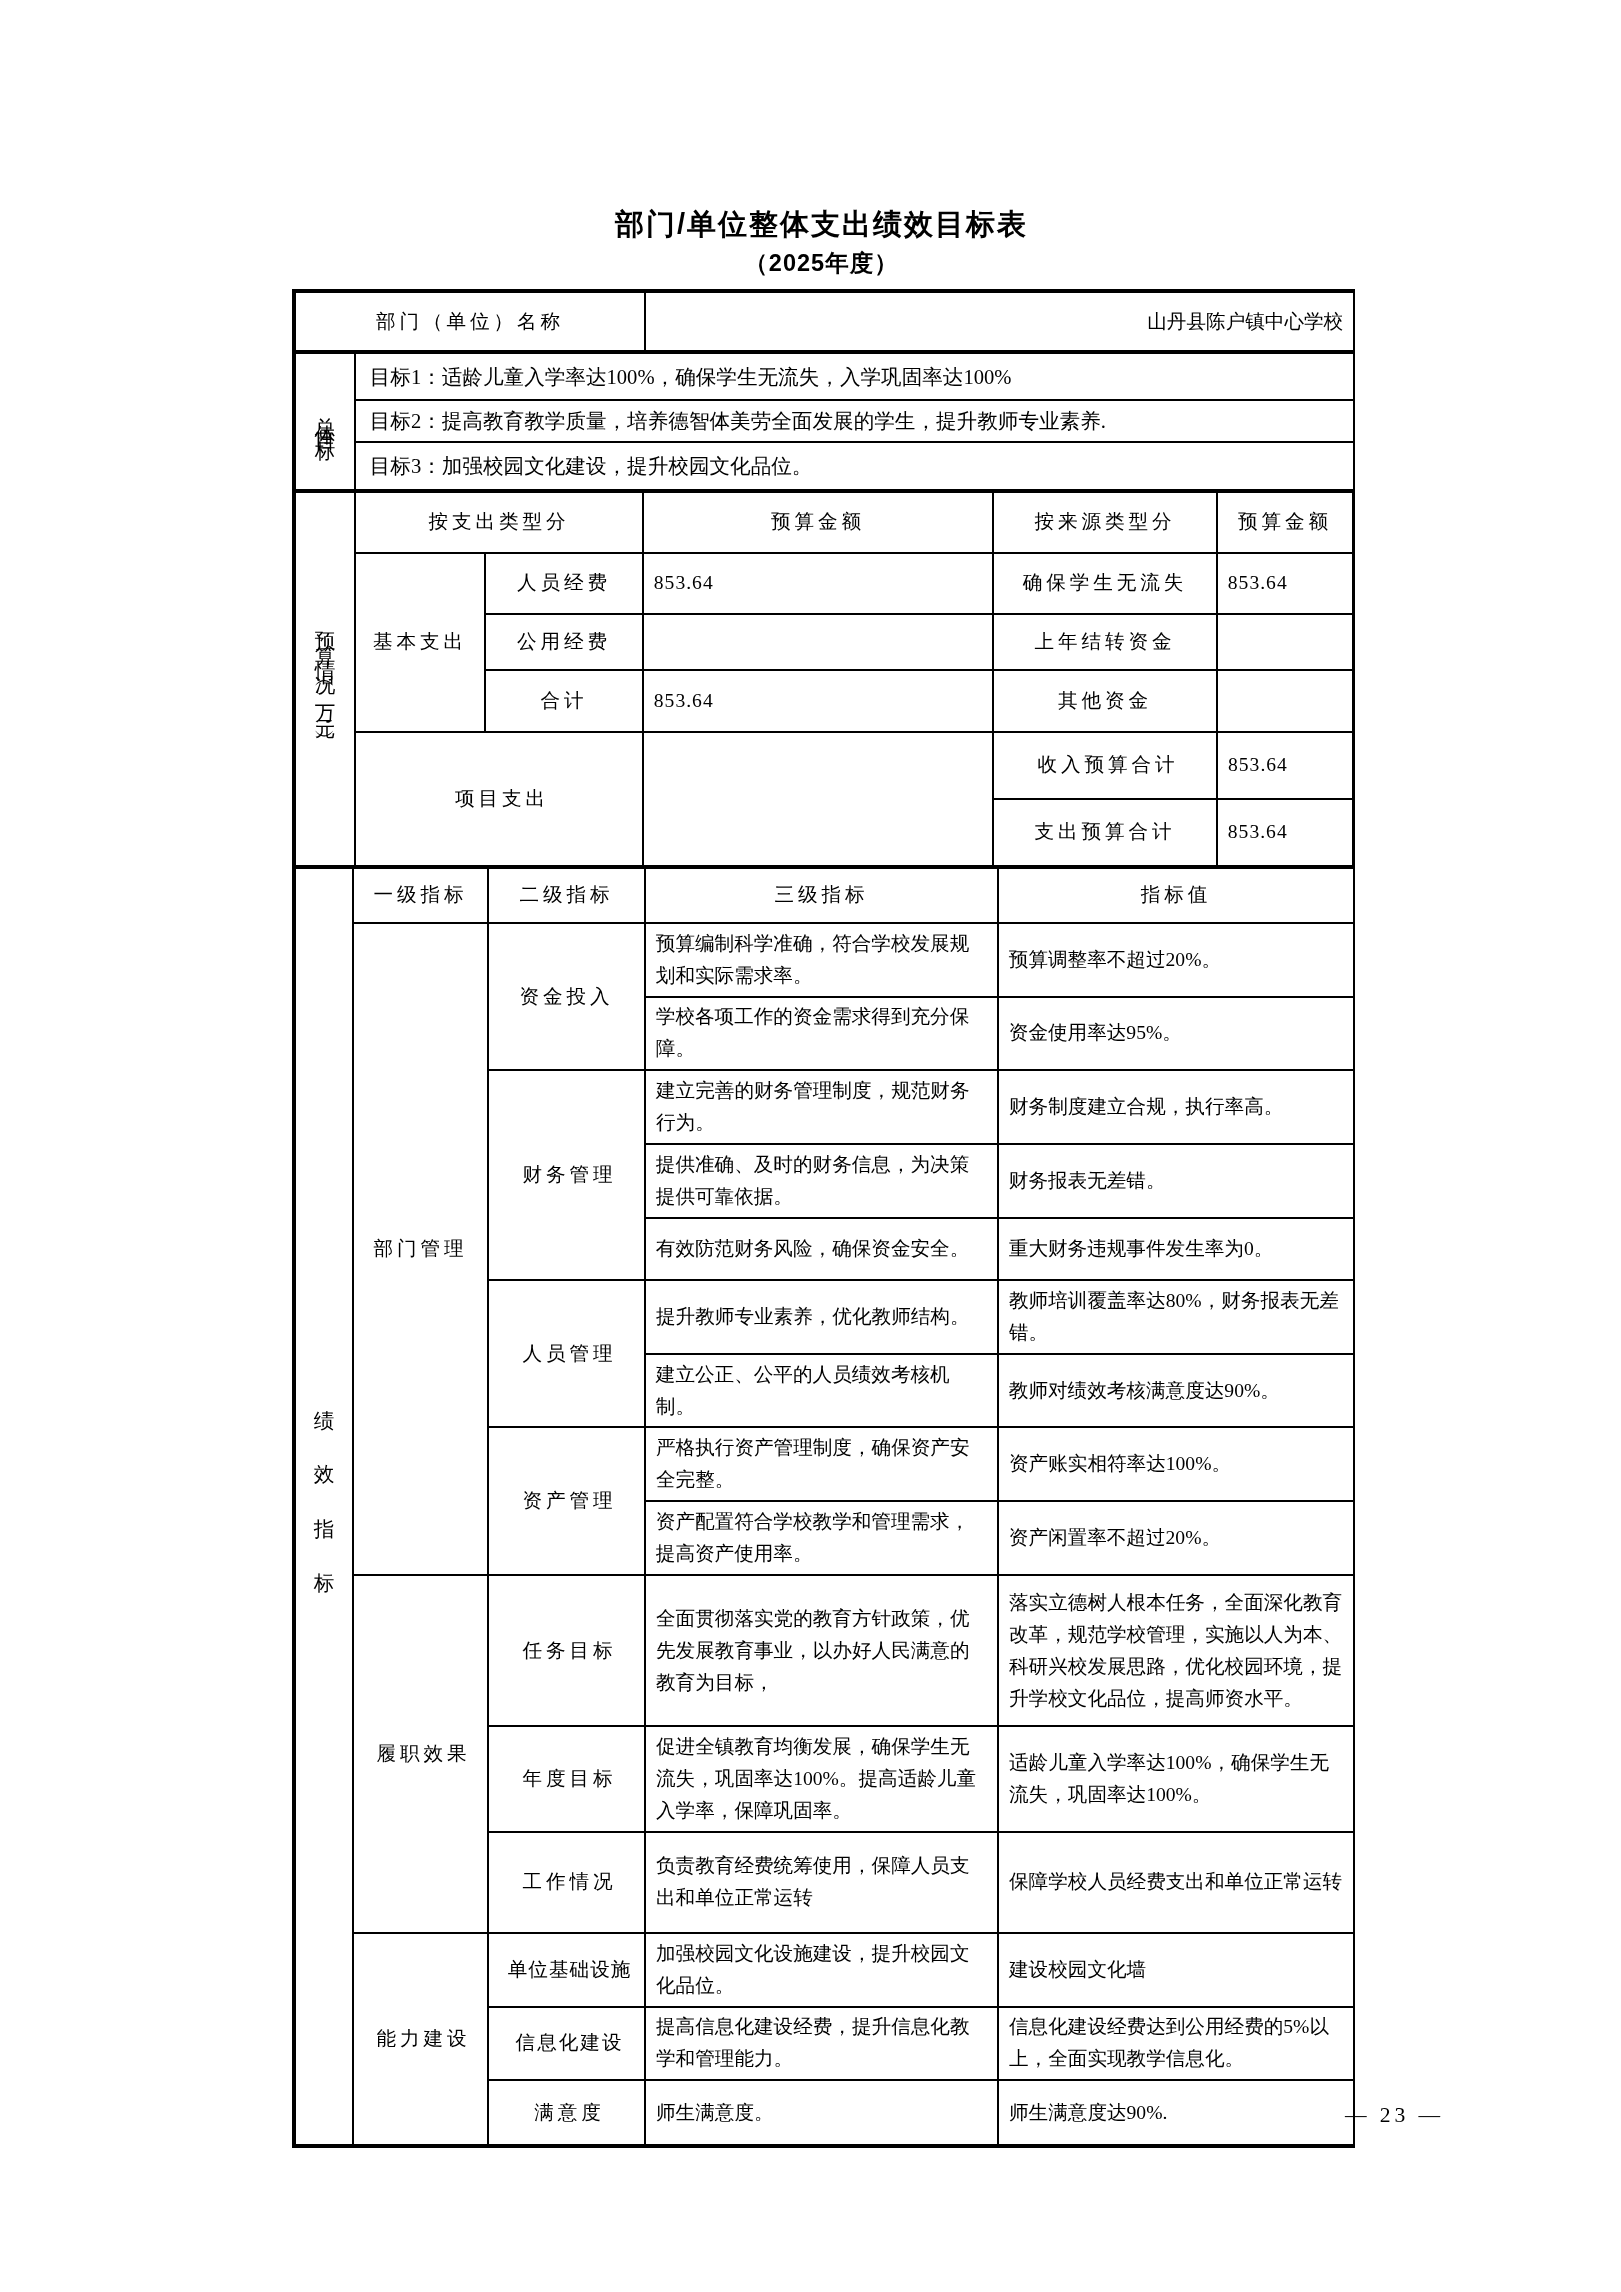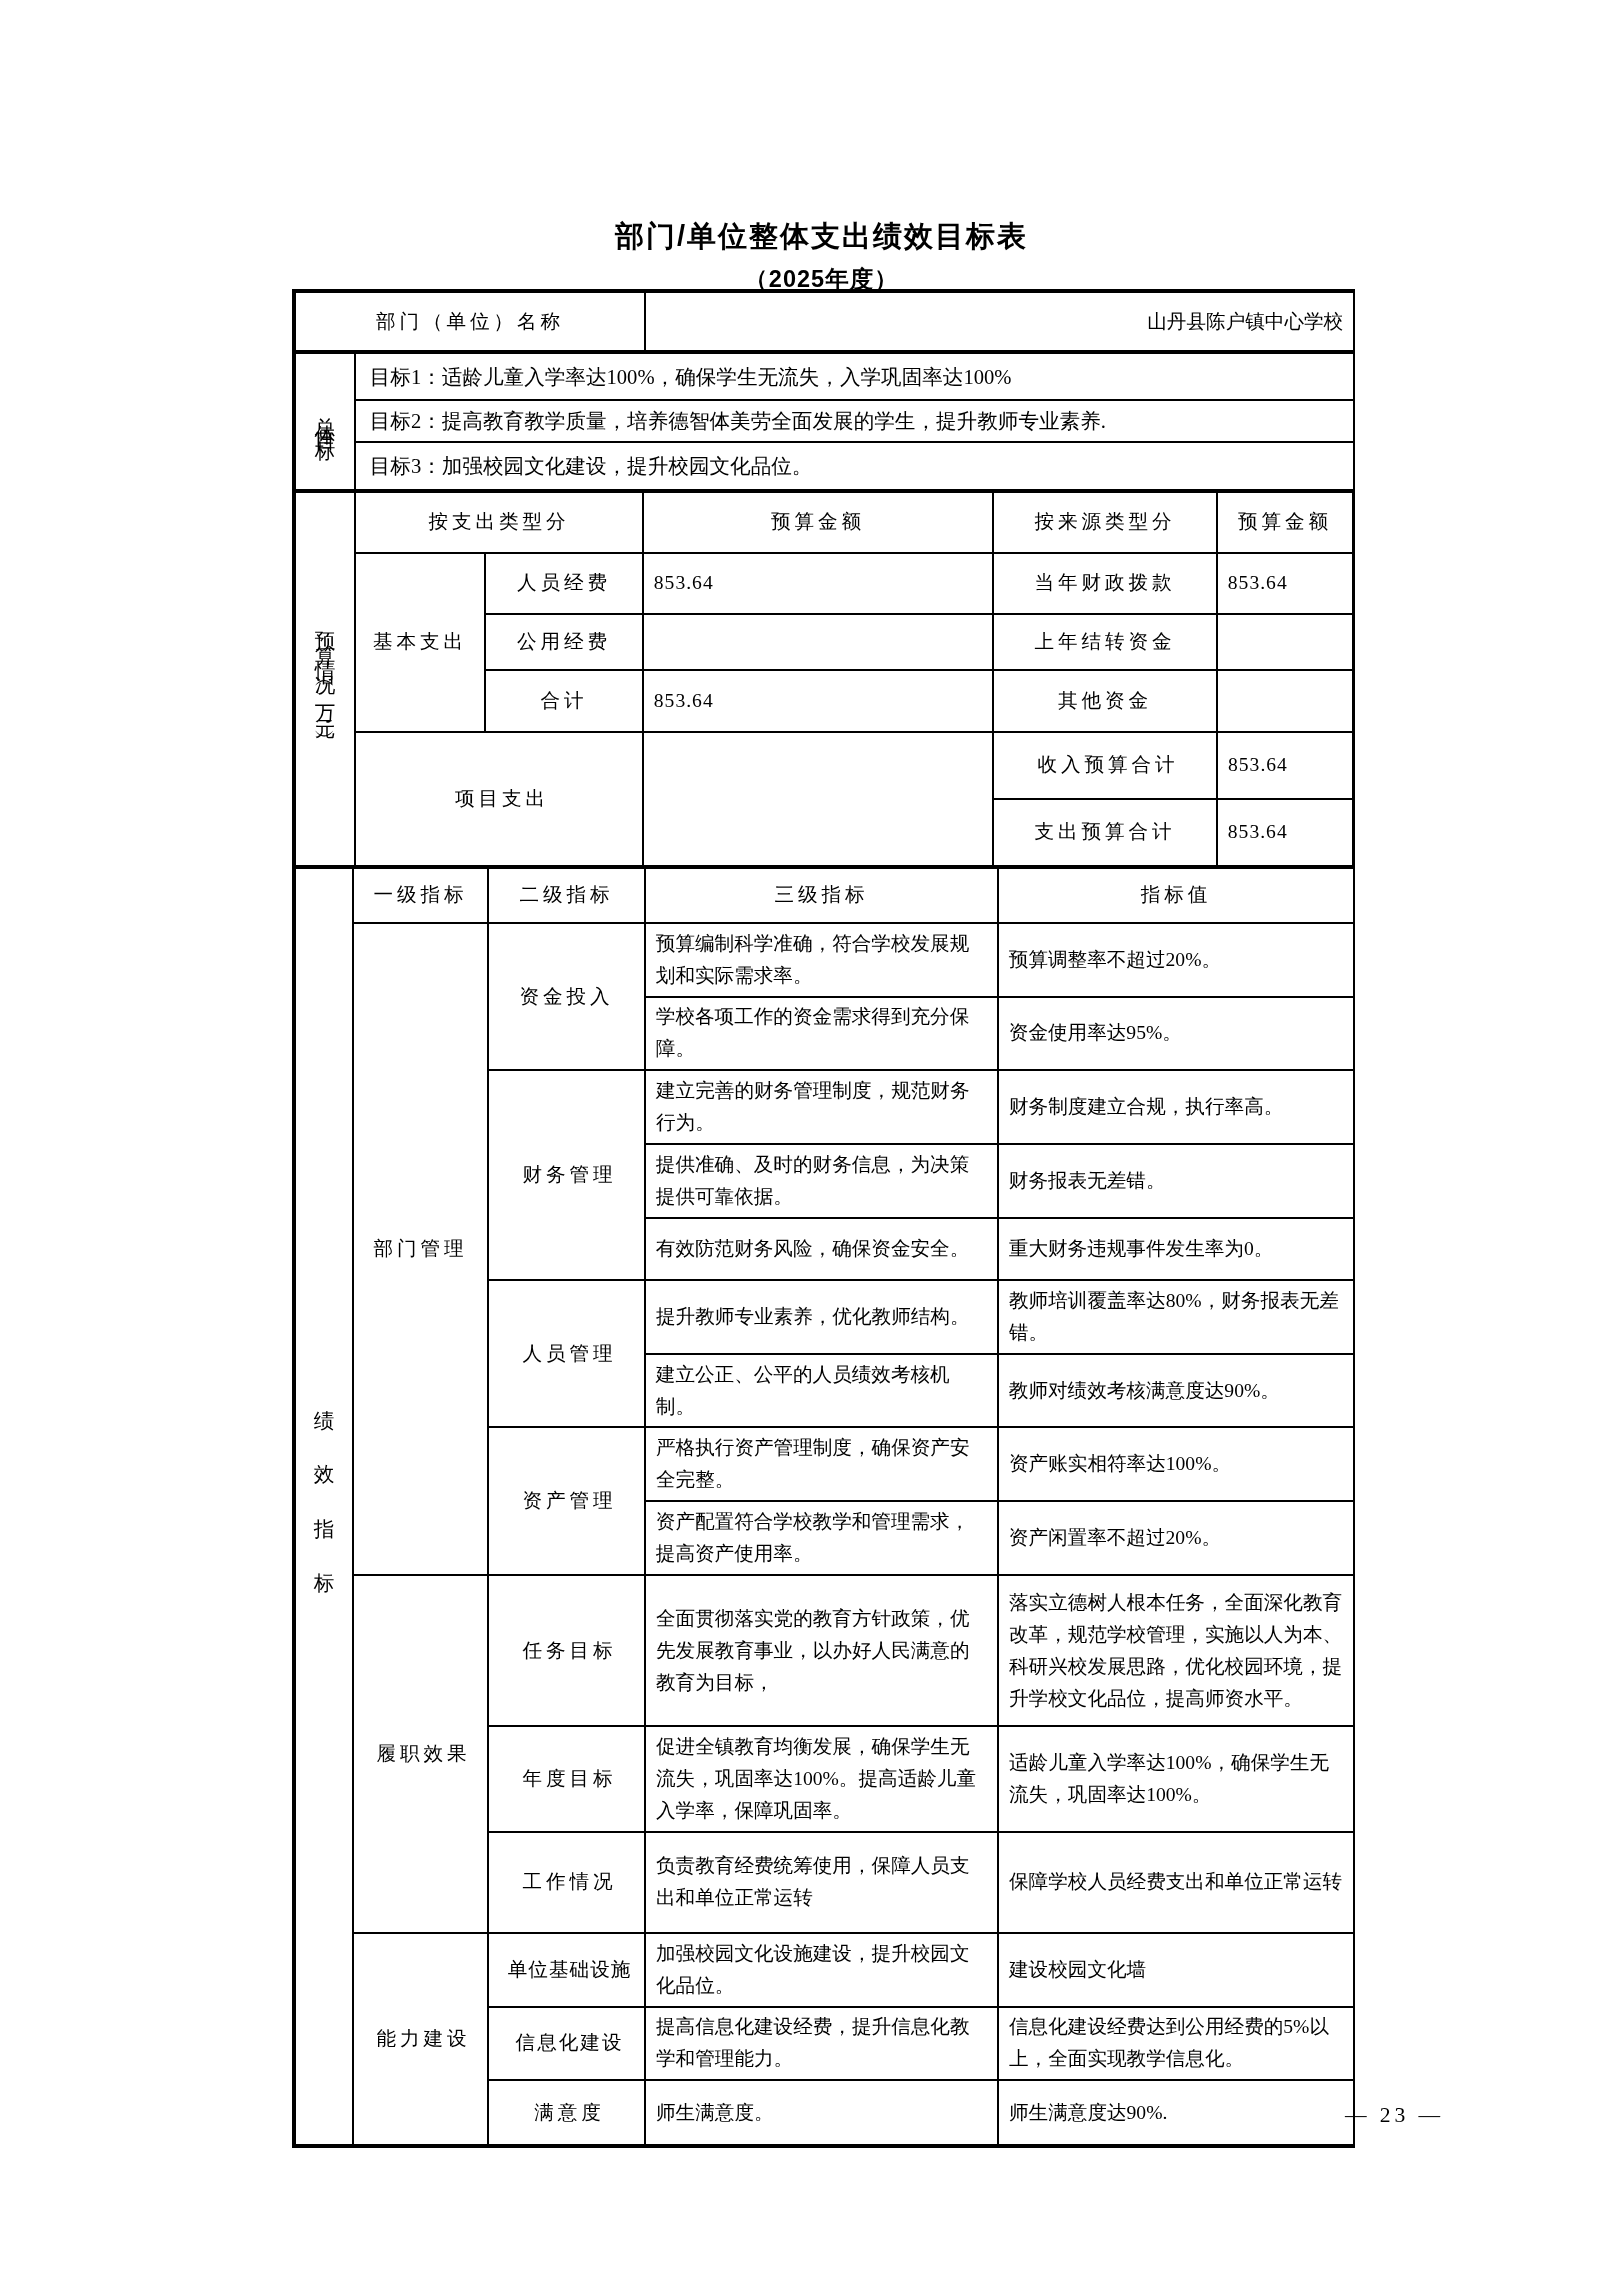--- a/index.html
+++ b/index.html
@@ -1,20 +1,20 @@
 <!DOCTYPE html>
 <html><head>
 <meta charset="utf-8">
 <style>
   html,body{margin:0;padding:0;background:#fff;}
   .page{position:relative;width:1621px;height:2293px;background:#ffffff;color:#000;
         font-family:"Liberation Serif","DejaVu Serif",serif;}
   .doc-header{position:absolute;left:292px;top:208px;width:1059px;text-align:center;}
   .doc-title{font-family:"Liberation Sans","DejaVu Sans",sans-serif;font-size:29px;font-weight:700;
-             letter-spacing:2px;line-height:33px;margin:12px;}
+             letter-spacing:2px;line-height:33px;margin:0;}
   .doc-subtitle{font-family:"Liberation Sans","DejaVu Sans",sans-serif;font-size:23.5px;font-weight:700;
              letter-spacing:1px;line-height:29px;margin:7.8px 0 0 0;}
   .tbl-wrap{position:absolute;left:292px;top:289px;width:1059px;border:2.9px solid #000;}
   table{border-collapse:collapse;width:100%;table-layout:fixed;}
   td{border:2px solid #000;font-size:19.6px;line-height:32px;padding:3.9px 9.8px;
      vertical-align:middle;word-break:break-all;}
   .center{text-align:right;}
   .lbl{text-align:center;letter-spacing:3.9px;padding:3.9px 3.9px;}
   .num{text-align:left;letter-spacing:1px;font-family:"Liberation Serif","DejaVu Serif",serif;}
   .goal{font-size:20.6px;padding-left:13.7px;}
@@ -91,21 +91,21 @@
         </td>
         <td class="lbl" colspan="2">按支出类型分</td>
         <td class="lbl">预算金额</td>
         <td class="lbl">按来源类型分</td>
         <td class="lbl">预算金额</td>
       </tr>
       <tr style="height:61px">
         <td class="lbl" rowspan="3">基本支出</td>
         <td class="lbl">人员经费</td>
         <td class="num">853.64</td>
-        <td class="lbl">当年财政拨款</td>
+        <td class="lbl">确保学生无流失</td>
         <td class="num">853.64</td>
       </tr>
       <tr style="height:56px">
         <td class="lbl">公用经费</td>
         <td class="num"></td>
         <td class="lbl">上年结转资金</td>
         <td class="num"></td>
       </tr>
       <tr style="height:62px">
         <td class="lbl">合计</td>

